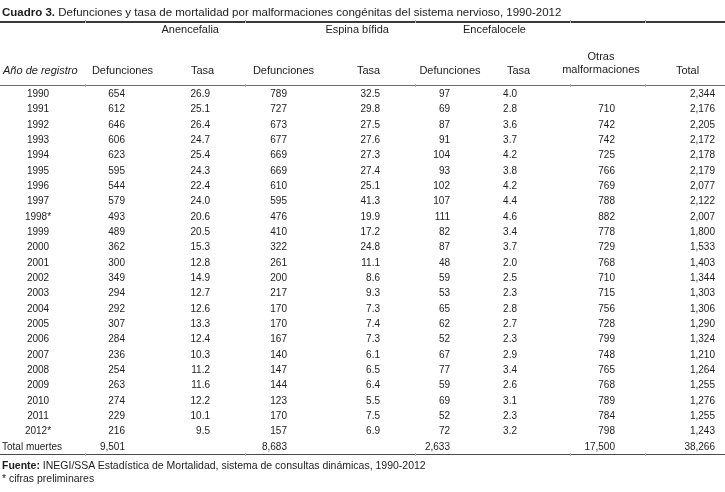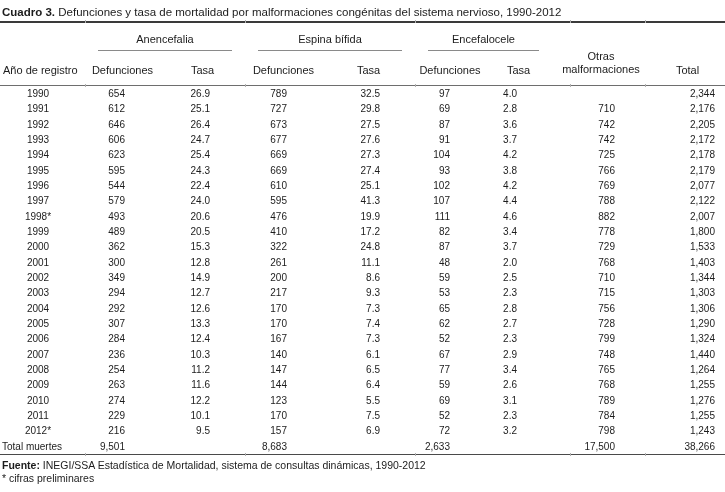--- a/index.html
+++ b/index.html
@@ -24,22 +24,22 @@
   .rule-thin { height: 1px; background: #6e6e6e; }
   .tick { position: absolute; top: -1px; width: 1px; height: 3px; background: #b0b0b0; }
 
   .grid {
     display: grid;
     grid-template-columns: 85px 75px 85px 77px 93px 70px 67px 98px 75px;
   }
 
   
   .thead { grid-template-rows: 28px 34px; font-size: 11px; }
-  .h-year { grid-column: 1; grid-row: 1 / 3; align-self: end; padding: 0 0 9px 3px; }
-  .h-group { grid-row: 1; display: flex; flex-direction: column; justify-content: flex-end; }
+  .h-year { grid-column: 1; grid-row: 1 / 3; align-self: end; padding: 0 0 9px 3px; font-style: italic; }
+  .h-group { grid-row: 1; display: flex; flex-direction: row; justify-content: flex-end; }
   .g1 { grid-column: 2 / 4; } .g2 { grid-column: 4 / 6; } .g3 { grid-column: 6 / 8; }
   .h-group .lbl { text-align: center; padding-bottom: 5px; }
   .h-group .spanner { height: 1px; background: #8a8a8a; margin: 0 13px; }
   .h-sub { grid-row: 2; align-self: end; text-align: center; padding-bottom: 9px; }
   .s2 { grid-column: 2; } .s3 { grid-column: 3; } .s4 { grid-column: 4; }
   .s5 { grid-column: 5; } .s6 { grid-column: 6; } .s7 { grid-column: 7; }
   .h-otras { grid-column: 8; grid-row: 1 / 3; align-self: end; text-align: center;
              padding-bottom: 9px; line-height: 13px; }
   .h-otras .inner { display: inline-block; width: 86px; }
   .h-total { grid-column: 9; grid-row: 1 / 3; align-self: end; text-align: center; padding-bottom: 9px; }
@@ -305,21 +305,21 @@
       </div>
       <div class="row grid">
         <div class="cell year">2007</div>
         <div class="cell num c2">236</div>
         <div class="cell num c3">10.3</div>
         <div class="cell num c4">140</div>
         <div class="cell num c5">6.1</div>
         <div class="cell num c6">67</div>
         <div class="cell num c7">2.9</div>
         <div class="cell num c8">748</div>
-        <div class="cell num c9">1,440</div>
+        <div class="cell num c9">1,210</div>
       </div>
       <div class="row grid">
         <div class="cell year">2008</div>
         <div class="cell num c2">254</div>
         <div class="cell num c3">11.2</div>
         <div class="cell num c4">147</div>
         <div class="cell num c5">6.5</div>
         <div class="cell num c6">77</div>
         <div class="cell num c7">3.4</div>
         <div class="cell num c8">765</div>

